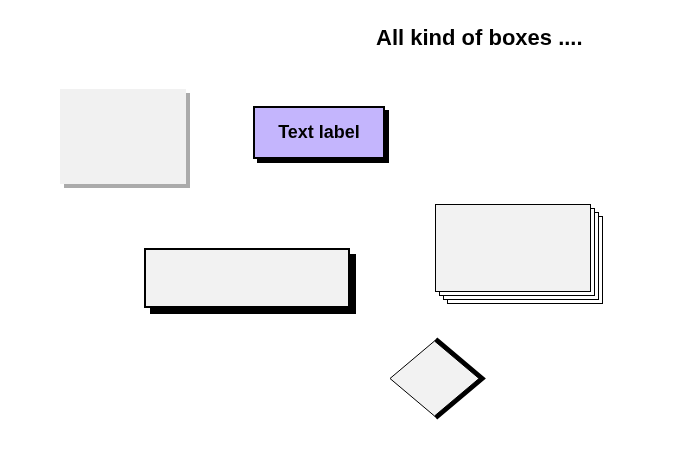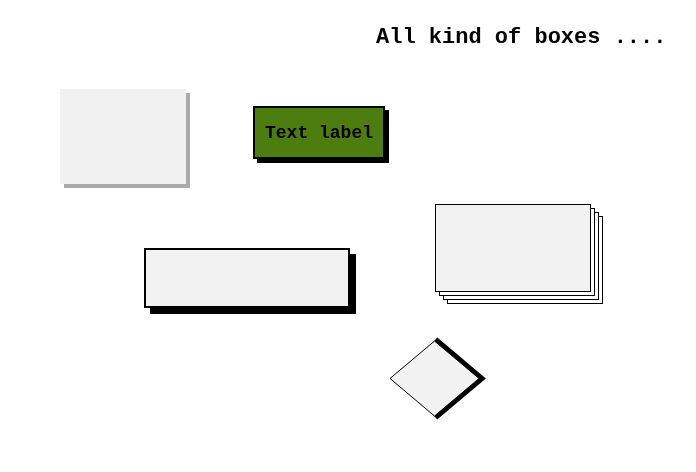--- a/index.html
+++ b/index.html
@@ -2,21 +2,21 @@
 <html><head>
 <meta charset="utf-8">
 <style>
   html, body { margin: 0; padding: 0; }
   .canvas {
     position: relative;
     width: 672px;
     height: 472px;
     background: #ffffff;
     overflow: hidden;
-    font-family: Liberation Mono, monospace;
+    font-family: Liberation Sans, sans-serif;
   }
   .title {
     position: absolute;
     left: 376px;
     top: 25px;
     font-size: 22px;
     font-weight: bold;
     color: #000000;
     white-space: nowrap;
     letter-spacing: 0px;
@@ -28,21 +28,21 @@
     left: 60px; top: 89px;
     width: 126px; height: 95px;
     background: #f1f1f1;
     box-shadow: 4px 4px 0 0 #ababab;
   }
 
   
   .box-labeled {
     left: 253px; top: 106px;
     width: 132px; height: 53px;
-    background: #4d7c0f;
+    background: #c4b5fd;
     border: 2px solid #000000;
     box-shadow: 4px 4px 0 0 #000000;
     display: flex;
     align-items: center;
     justify-content: center;
   }
   .box-labeled .label {
     font-size: 18px;
     font-weight: bold;
     color: #000000;

